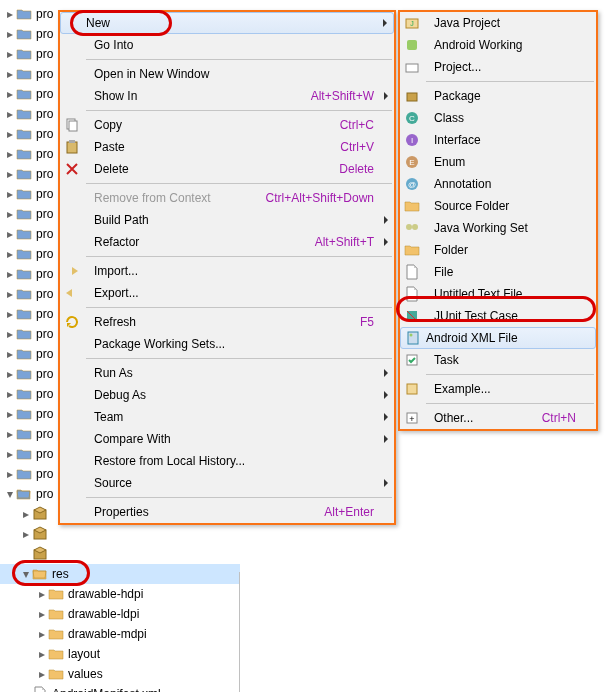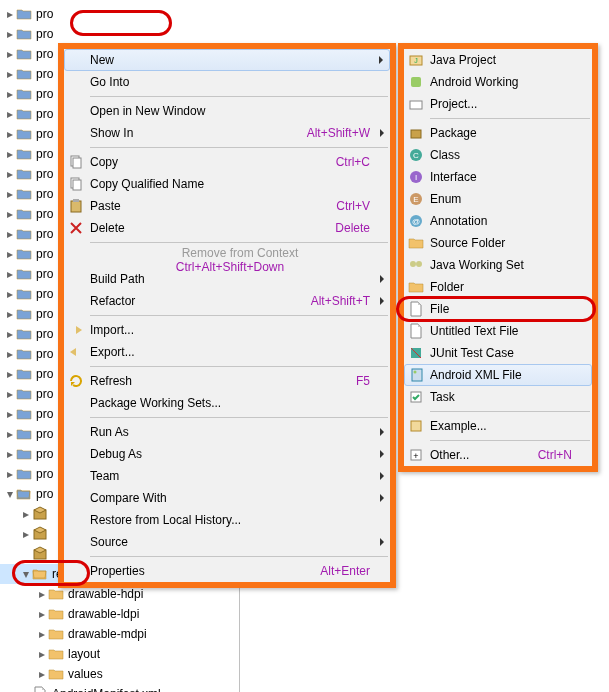--- a/index.html
+++ b/index.html
@@ -25,41 +25,40 @@
   }
   .tree-row .arrow { width: 12px; display:inline-flex; align-items:center; justify-content:center; color:#666; }
   .tree-row .icon { width: 16px; height:16px; display:inline-flex; align-items:center; justify-content:center; margin-right:4px; }
   .folder-ico svg, .pkg-ico svg, .file-ico svg, .folder-open-ico svg { width:16px; height:16px; }
   .indent1 { padding-left: 20px; }
   .indent2 { padding-left: 36px; }
 
   .ctx-menu {
     position: absolute;
     background: #f1f1f1;
-    border: 6px solid #f97316;
+    border: 2px solid #f97316;
     box-shadow: 2px 2px 4px rgba(0,0,0,0.25);
     z-index: 10;
-    margin-top: 33px;
   }
   .ctx-menu.main { left: 58px; top: 10px; width: 338px; }
   .ctx-menu.sub { left: 398px; top: 10px; width: 200px; }
 
   .menu-row {
     display: flex; align-items: center;
     height: 22px;
-    padding-left: 26px;
+    padding-left: 34px;
     position: relative;
   }
   .menu-row .mlabel { flex: 1; }
   .menu-row .accel { color: #a21caf; padding-right: 20px; }
   .menu-row .sub-arrow {
     position:absolute; right:6px;
     width:0; height:0; border-top:4px solid transparent; border-bottom:4px solid transparent; border-left:4px solid #333;
   }
-  .menu-row.disabled { color: #9a9a9a; flex-direction: column; }
+  .menu-row.disabled { color: #9a9a9a; }
   .menu-row:hover, .menu-row.highlight {
     background: linear-gradient(#eaf2fc,#dde9f8);
     border: 1px solid #a8c8ef;
     border-radius: 3px;
     padding-left: 25px;
     height: 22px;
   }
   .menu-row.highlight { }
   .menu-sep {
     height: 1px;
@@ -434,29 +433,20 @@
           <rect x="3" y="2" width="8" height="10" fill="#fff" stroke="#888"></rect>
           <rect x="5" y="4" width="8" height="10" fill="#fff" stroke="#888"></rect>
         </svg>
       </span>
       <span class="mlabel">Copy</span>
       <span class="accel">Ctrl+C</span>
     </div>
     <div class="menu-row">
       <span class="menu-icon">
         <svg viewBox="0 0 16 16">
-          <rect x="3" y="2" width="8" height="10" fill="#fff" stroke="#888"></rect>
-          <rect x="5" y="4" width="8" height="10" fill="#fff" stroke="#888"></rect>
-        </svg>
-      </span>
-      <span class="mlabel">Copy Qualified Name</span>
-    </div>
-    <div class="menu-row">
-      <span class="menu-icon">
-        <svg viewBox="0 0 16 16">
           <rect x="3" y="3" width="10" height="11" fill="#d9b96b" stroke="#8a6a20"></rect>
           <rect x="5" y="1" width="6" height="3" fill="#aaa"></rect>
         </svg>
       </span>
       <span class="mlabel">Paste</span>
       <span class="accel">Ctrl+V</span>
     </div>
     <div class="menu-row">
       <span class="menu-icon">
         <svg viewBox="0 0 16 16">

